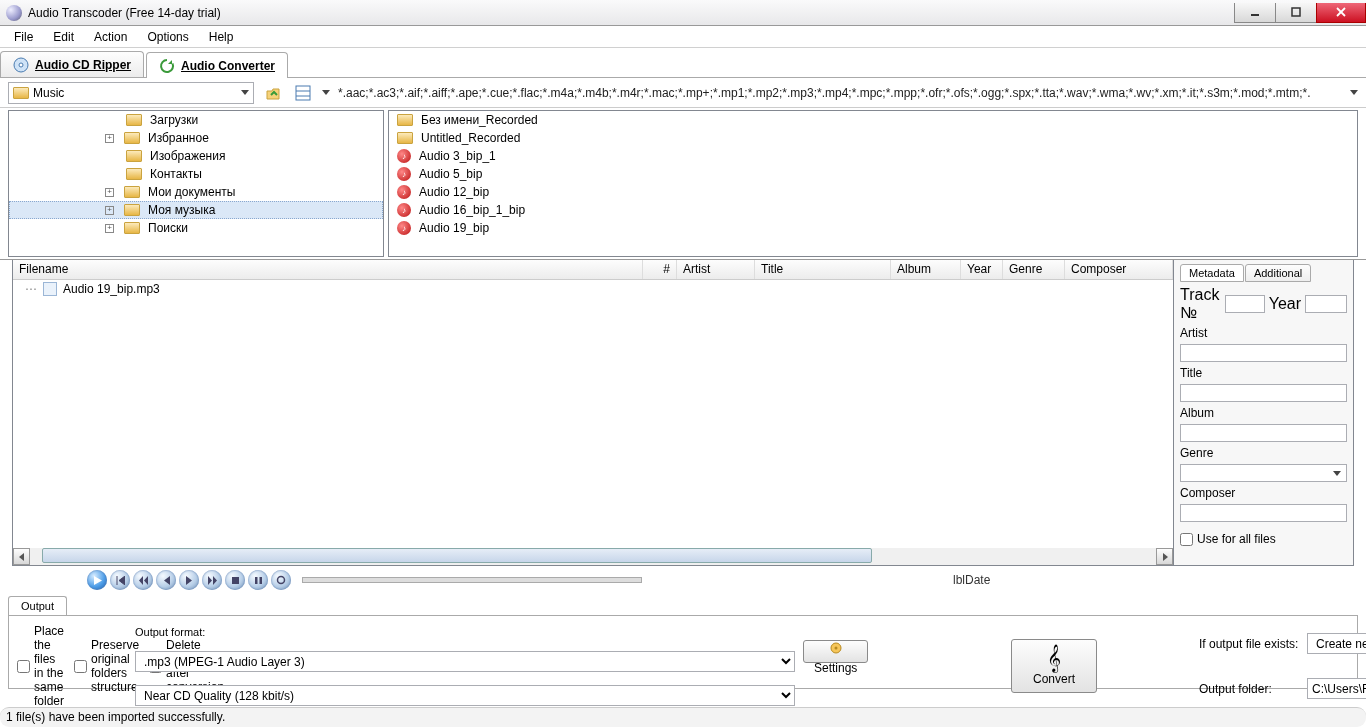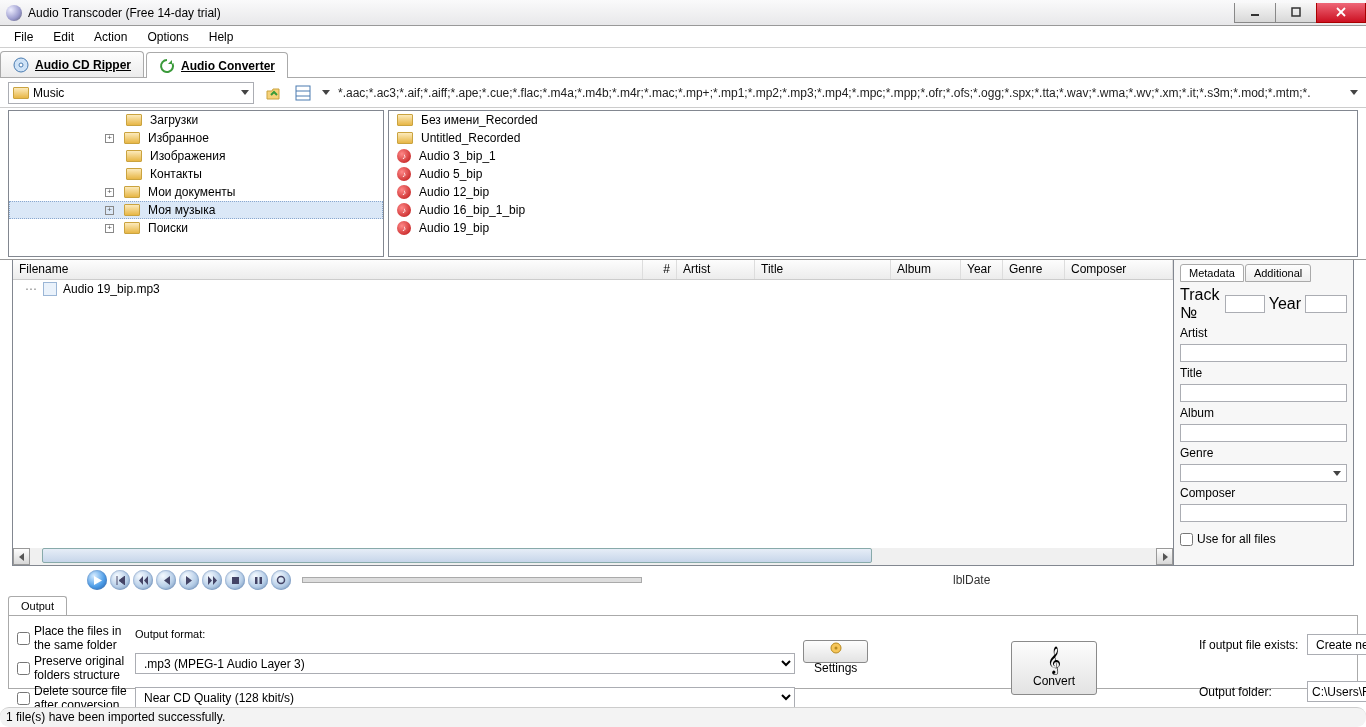--- a/index.html
+++ b/index.html
@@ -346,21 +346,21 @@
       </svg>
     </span>
   <div class="seekbar"></div>
   <span class="lbldate">lblDate</span>
 </div>
 
 <div class="outtabs"><span class="outtab">Output</span></div>
 <div class="outpanel">
   <label>If output file exists:</label>
   <select><option>Create new file</option></select>
-  <div style="display:flex;flex-direction:column;gap:2px;grid-row:1/span 2">
+  <div style="display:flex;gap:10px;grid-row:1/span 2">
     <div class="chkline">
         <input type="checkbox" style="">
         <span>Place the files in the same folder</span>
       </div>
     <div class="chkline">
         <input type="checkbox" style="">
         <span>Preserve original folders structure</span>
       </div>
     <div class="chkline">
         <input type="checkbox" style="">

